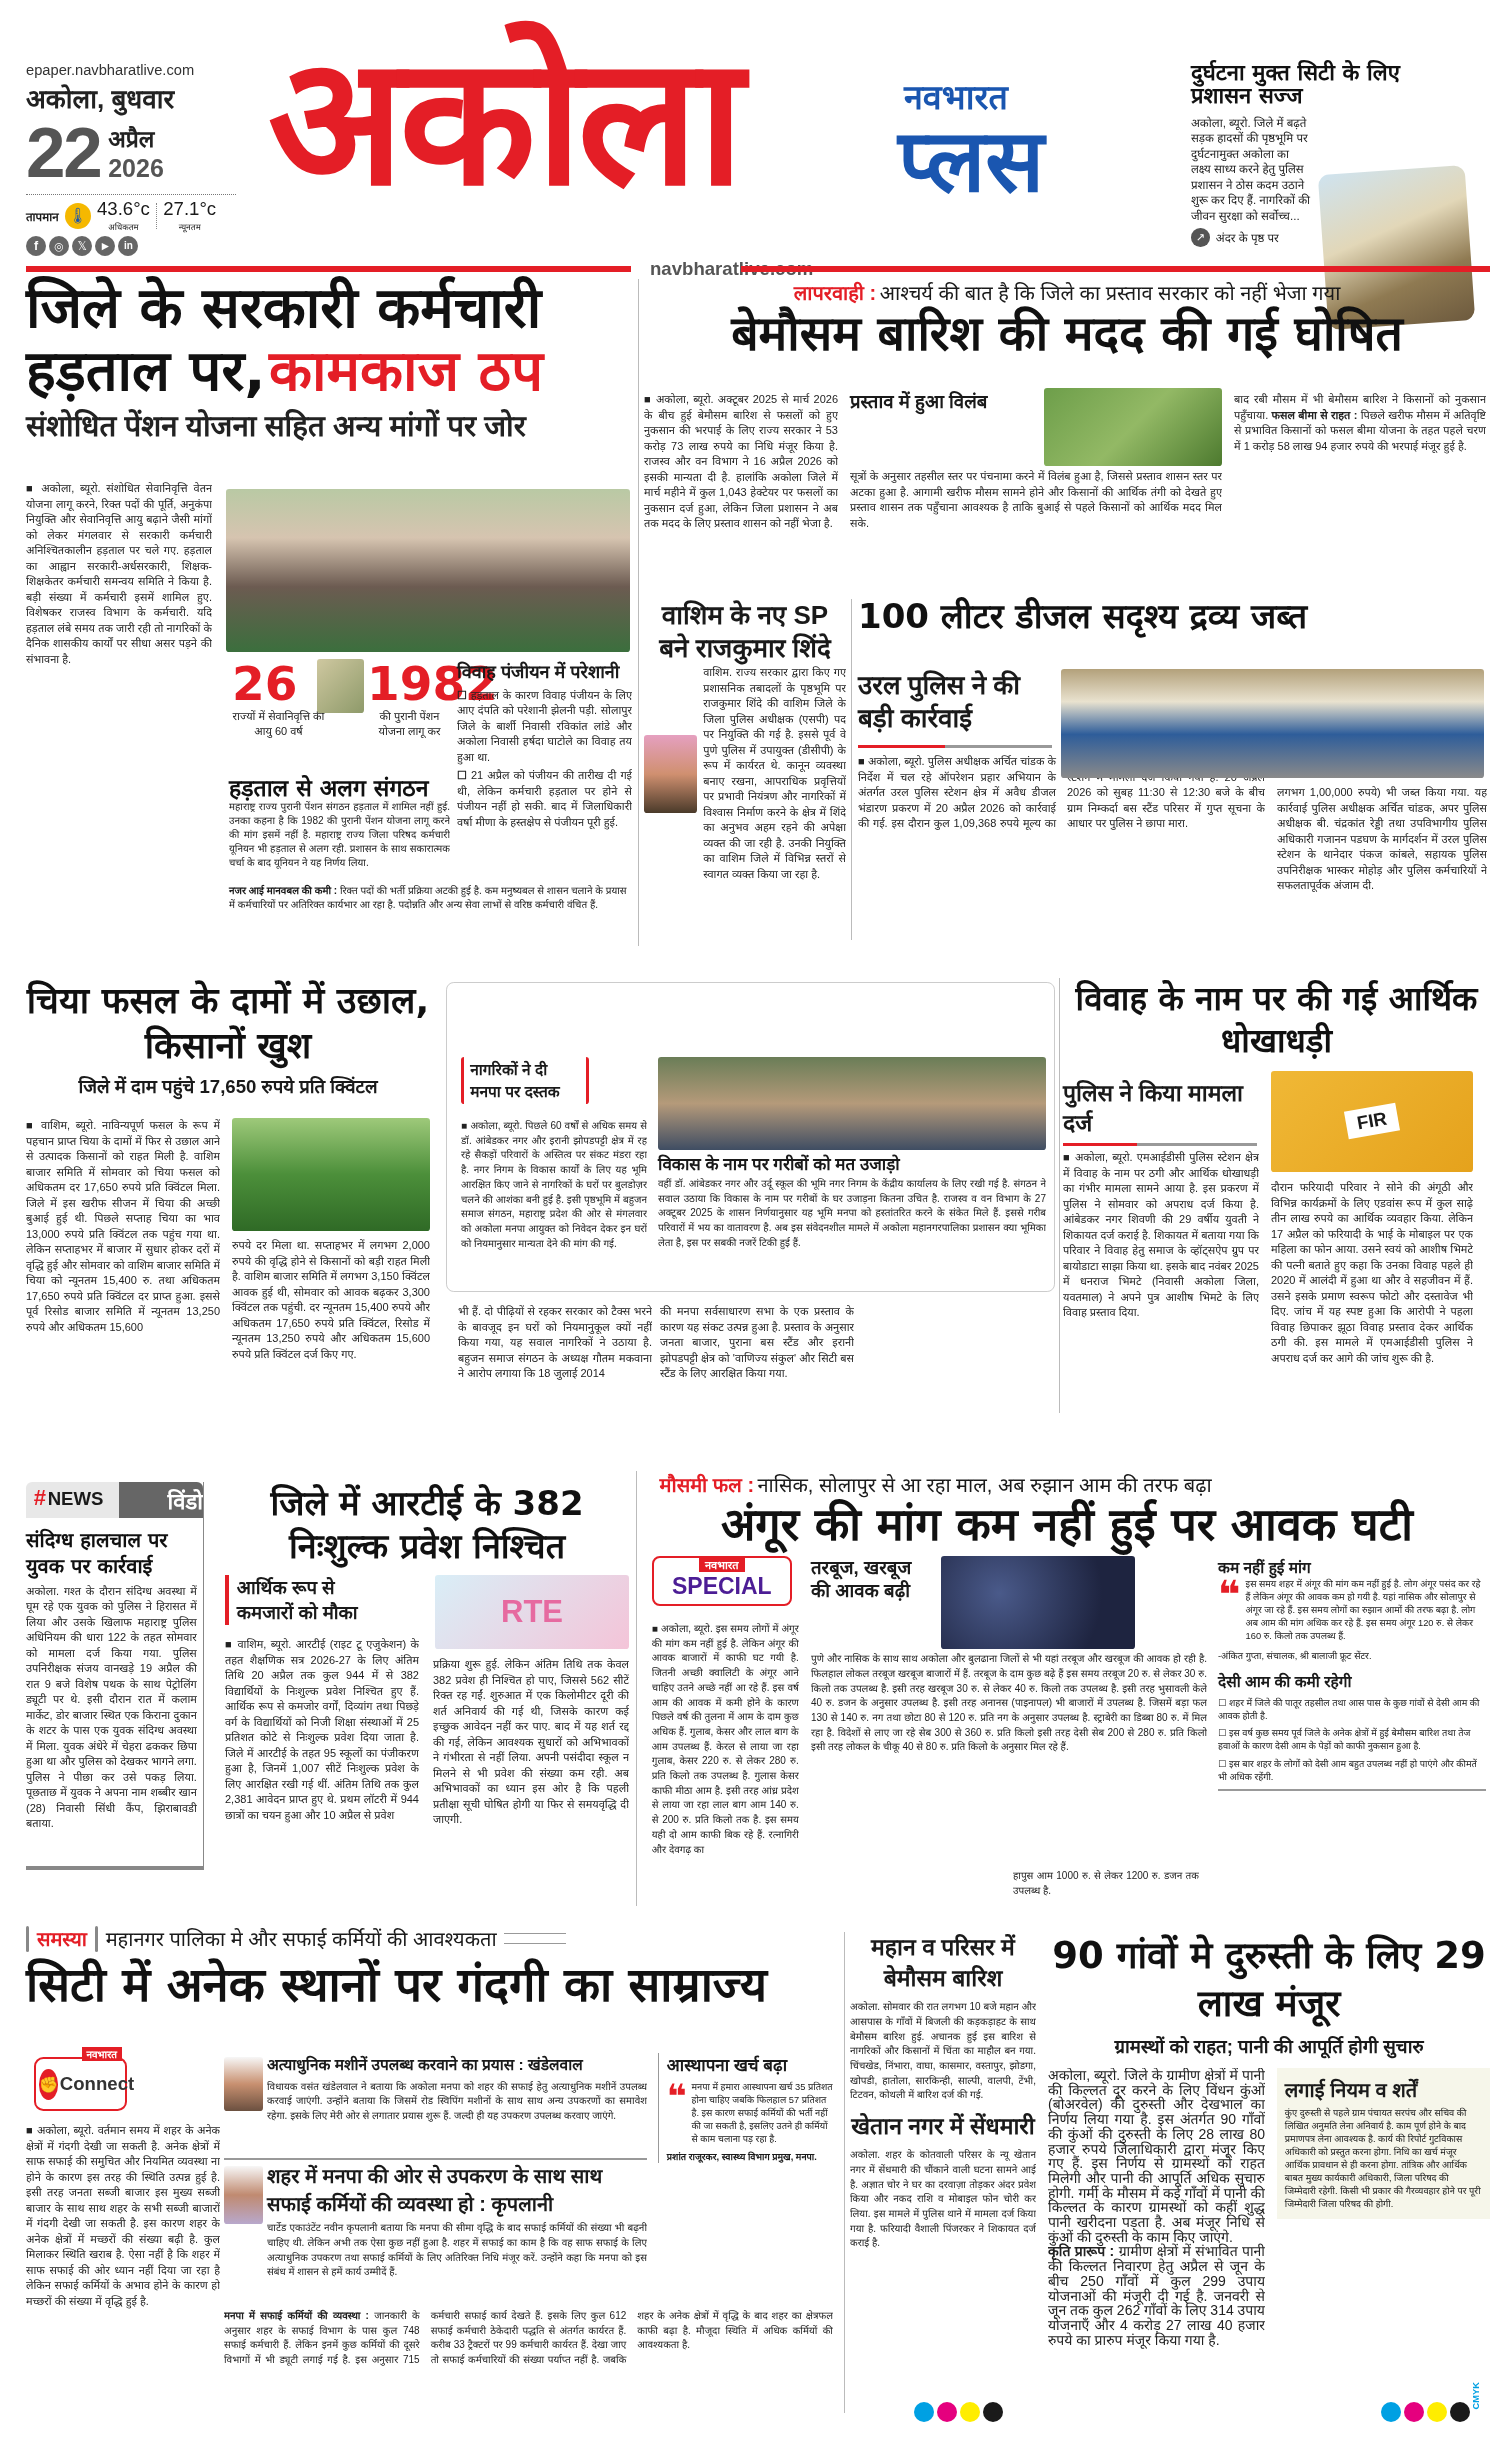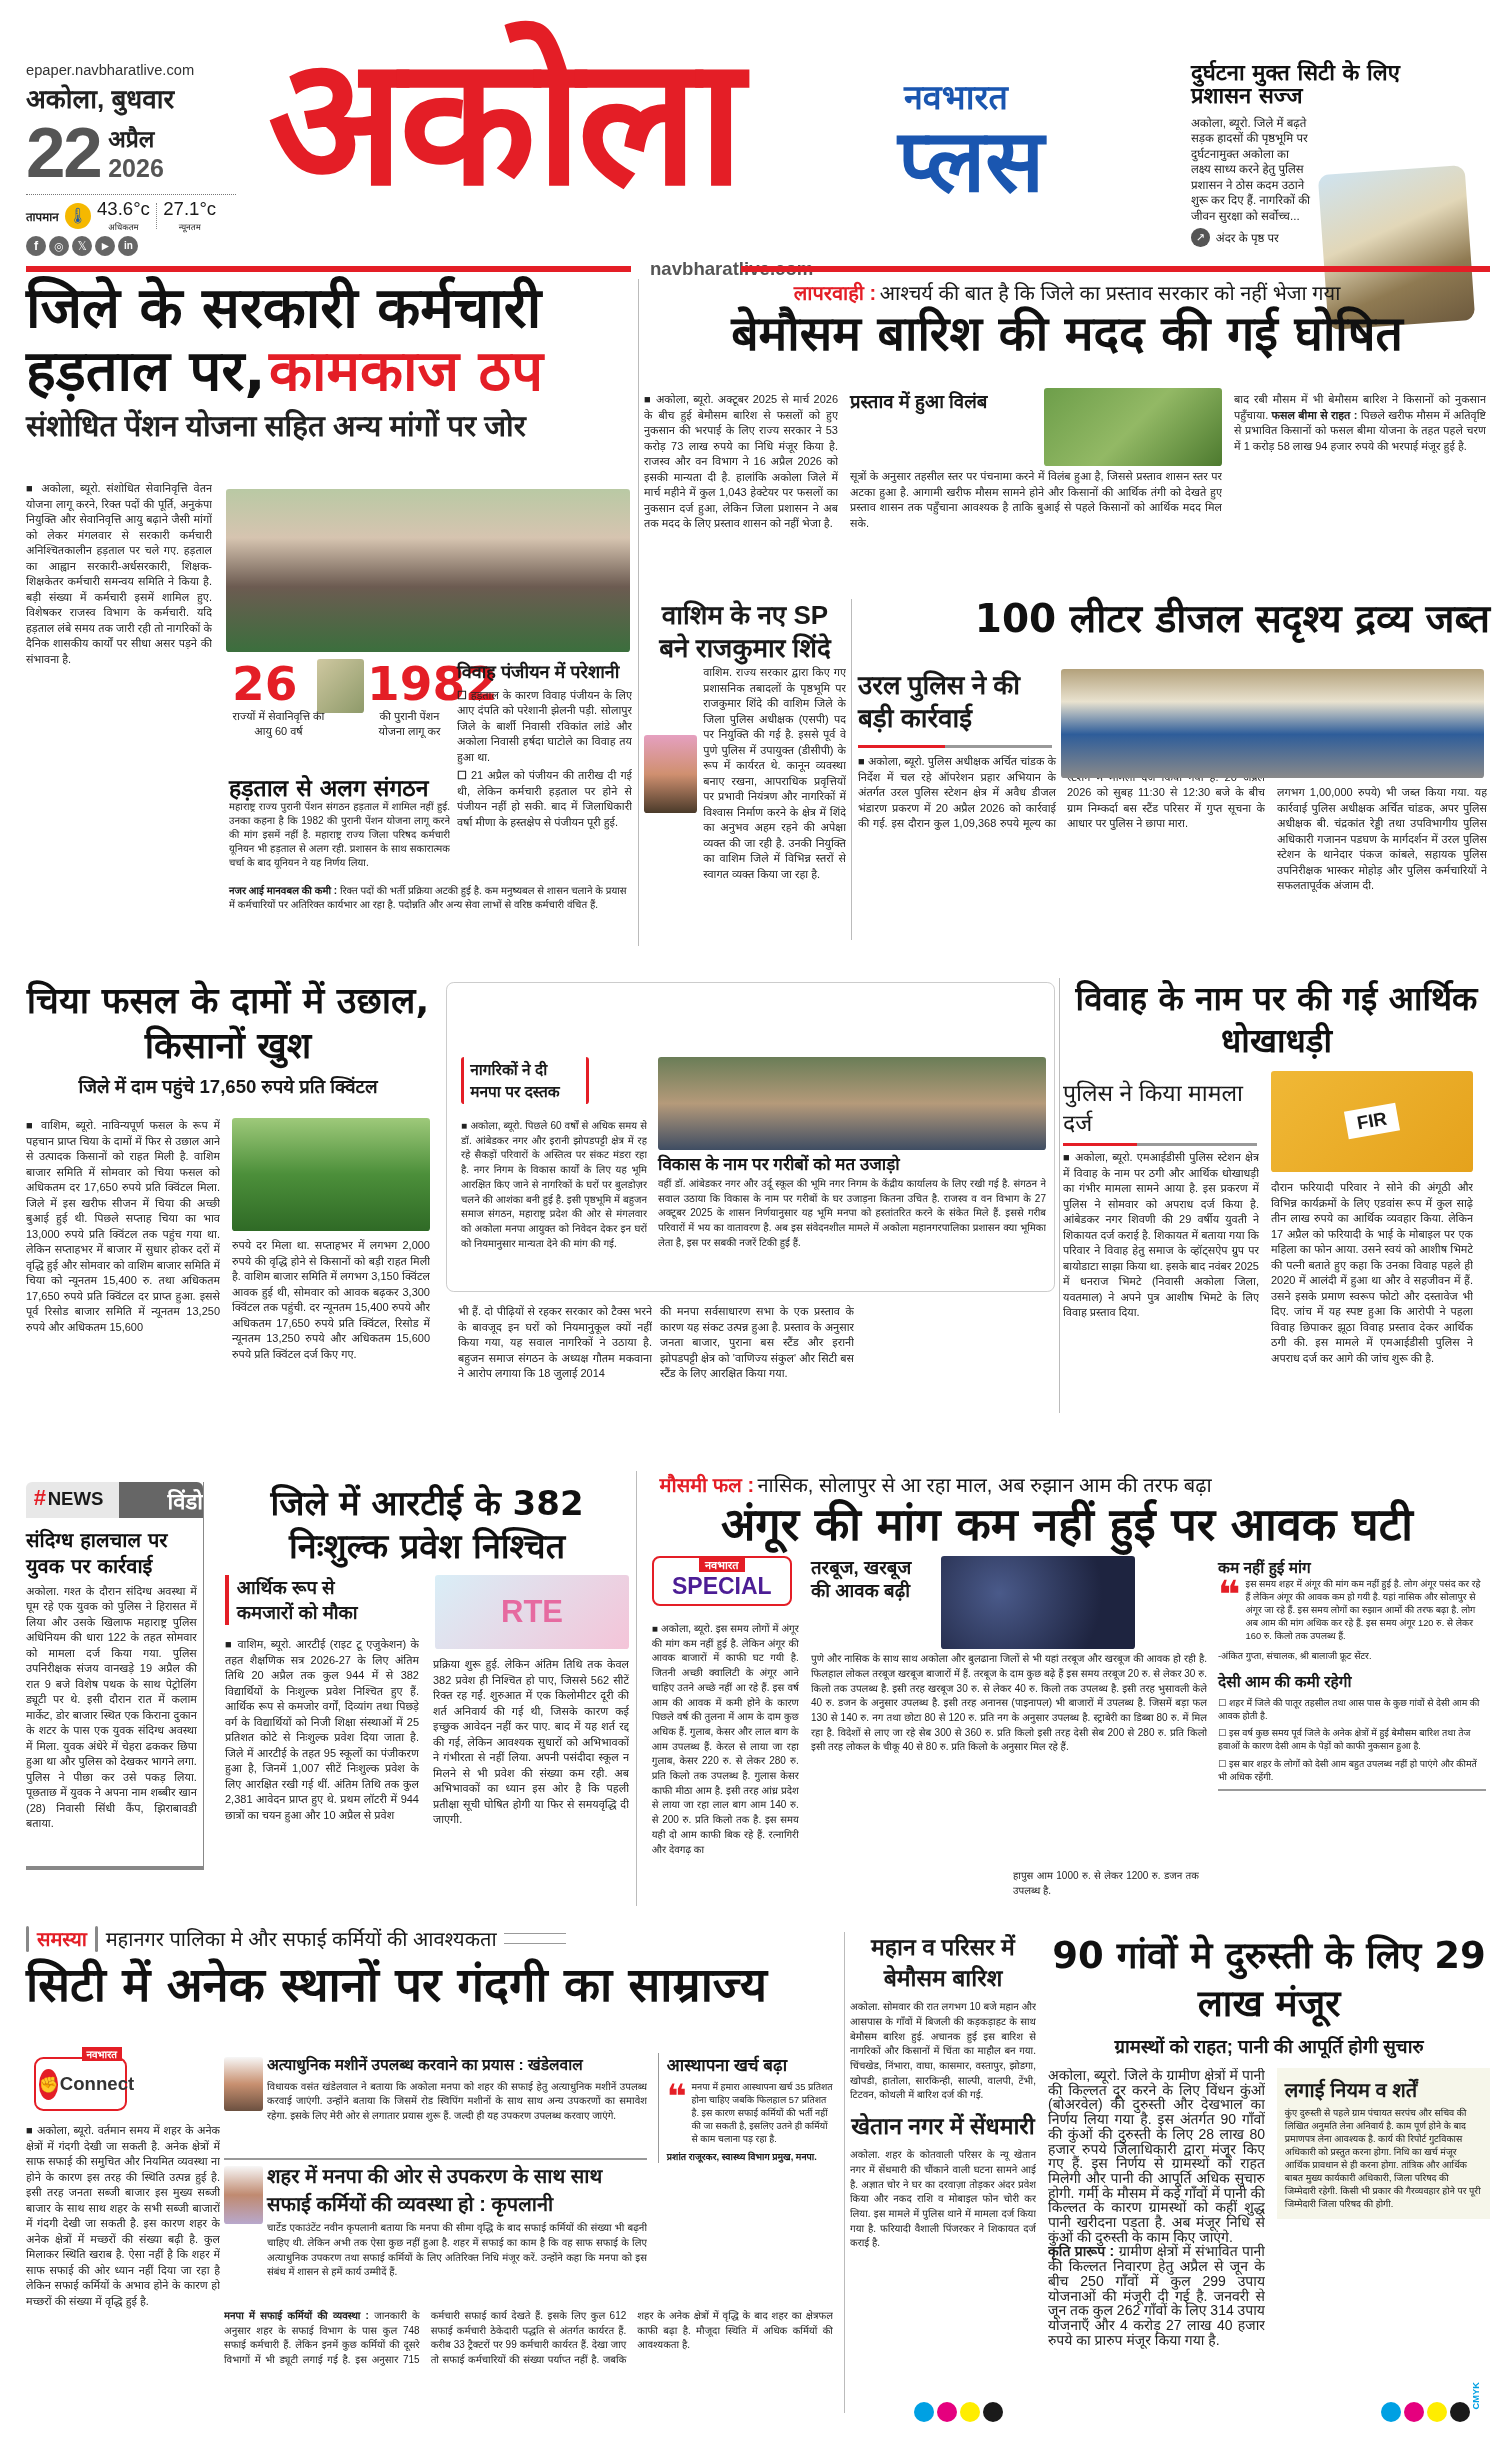--- a/index.html
+++ b/index.html
@@ -129,21 +129,21 @@
   </div>
 </div>
 
 <div class="abs" style="left:644px;top:599px;width:202px;height:341px">
   <div style="font-size:26px;font-weight:bold;text-align:center;line-height:33px">वाशिम के नए SP बने राजकुमार शिंदे</div>
   <div class="img" style="float:left;width:53px;height:78px;margin:70px 6.2px 0 0;background:linear-gradient(180deg,#e5a0c0,#d09070,#4a3a2a)"></div>
   <div class="txt" style="font-size:11px;line-height:15.5px;height:264px">वाशिम. राज्य सरकार द्वारा किए गए प्रशासनिक तबादलों के पृष्ठभूमि पर राजकुमार शिंदे की वाशिम जिले के जिला पुलिस अधीक्षक (एसपी) पद पर नियुक्ति की गई है. इससे पूर्व वे पुणे पुलिस में उपायुक्त (डीसीपी) के रूप में कार्यरत थे. कानून व्यवस्था बनाए रखना, आपराधिक प्रवृत्तियों पर प्रभावी नियंत्रण और नागरिकों में विश्वास निर्माण करने के क्षेत्र में शिंदे का अनुभव अहम रहने की अपेक्षा व्यक्त की जा रही है. उनकी नियुक्ति का वाशिम जिले में विभिन्न स्तरों से स्वागत व्यक्त किया जा रहा है.</div>
 </div>
 
 <div class="abs" style="left:858px;top:599px;width:632px;height:341px">
-  <div class="hl" style="font-size:39px;text-align:right;white-space:nowrap">100 लीटर डीजल सदृश्य द्रव्य जब्त</div>
+  <div class="hl" style="font-size:34px;text-align:left;white-space:nowrap">100 लीटर डीजल सदृश्य द्रव्य जब्त</div>
   <div class="abs" style="left:0;top:70px;width:194px;font-size:26px;font-weight:bold;line-height:33px">उरल पुलिस ने की बड़ी कार्रवाई</div>
   <div class="abs" style="left:0;top:146px;width:194px;height:3.1px;background:linear-gradient(90deg,#e41e26 45%,#999 45%)"></div>
   <div class="abs txt bullet" style="left:0;top:155px;width:407px;height:186px;column-count:2;column-gap:11px;font-size:11px;line-height:15.5px">अकोला, ब्यूरो. पुलिस अधीक्षक अर्चित चांडक के निर्देश में चल रहे ऑपरेशन प्रहार अभियान के अंतर्गत उरल पुलिस स्टेशन क्षेत्र में अवैध डीजल भंडारण प्रकरण में 20 अप्रैल 2026 को कार्रवाई की गई. इस दौरान कुल 1,09,368 रुपये मूल्य का माल जब्त किया गया. इस मामले में उरल पुलिस स्टेशन में मामला दर्ज किया गया है. 20 अप्रैल 2026 को सुबह 11:30 से 12:30 बजे के बीच ग्राम निम्कर्दा बस स्टैंड परिसर में गुप्त सूचना के आधार पर पुलिस ने छापा मारा.</div>
   <div class="abs img" style="left:203px;top:70px;width:423px;height:109px;background:linear-gradient(180deg,#b3a17b 0%,#e9e2cf 30%,#2e5d9a 60%,#8a8a8a 100%)"></div>
   <div class="abs txt" style="left:419px;top:186px;width:210px;height:155px;font-size:11px;line-height:15.5px">लगभग 1,00,000 रुपये) भी जब्त किया गया. यह कार्रवाई पुलिस अधीक्षक अर्चित चांडक, अपर पुलिस अधीक्षक बी. चंद्रकांत रेड्डी तथा उपविभागीय पुलिस अधिकारी गजानन पडघण के मार्गदर्शन में उरल पुलिस स्टेशन के थानेदार पंकज कांबले, सहायक पुलिस उपनिरीक्षक भास्कर मोहोड़ और पुलिस कर्मचारियों ने सफलतापूर्वक अंजाम दी.</div>
 </div>
 
 <div class="abs" style="left:26px;top:978px;width:404px;height:310px">
   <div class="hl" style="font-size:36px;text-align:center;line-height:45px">चिया फसल के दामों में उछाल, किसानों खुश</div>
   <div style="font-size:18.6px;font-weight:bold;text-align:center;white-space:nowrap;margin-top:4.7px">जिले में दाम पहुंचे 17,650 रुपये प्रति क्विंटल</div>
@@ -157,21 +157,21 @@
   <div class="abs txt bullet" style="left:14px;top:136px;width:186px;height:167px;font-size:10px;line-height:14.7px">अकोला, ब्यूरो. पिछले 60 वर्षों से अधिक समय से डॉ. आंबेडकर नगर और इरानी झोपडपट्टी क्षेत्र में रह रहे सैकड़ों परिवारों के अस्तित्व पर संकट मंडरा रहा है. नगर निगम के विकास कार्यों के लिए यह भूमि आरक्षित किए जाने से नागरिकों के घरों पर बुलडोज़र चलने की आशंका बनी हुई है. इसी पृष्ठभूमि में बहुजन समाज संगठन, महाराष्ट्र प्रदेश की ओर से मंगलवार को अकोला मनपा आयुक्त को निवेदन देकर इन घरों को नियमानुसार मान्यता देने की मांग की गई.</div>
   <div class="abs img" style="left:211px;top:74px;width:388px;height:93px;background:linear-gradient(180deg,#6a7d57,#b59a7a,#3f4d63)"></div>
   <div class="abs" style="left:211px;top:169px;width:388px;font-size:17px;font-weight:bold">विकास के नाम पर गरीबों को मत उजाड़ो</div>
   <div class="abs txt" style="left:211px;top:194px;width:388px;height:109px;font-size:10px;line-height:14.7px">वहीं डॉ. आंबेडकर नगर और उर्दू स्कूल की भूमि नगर निगम के केंद्रीय कार्यालय के लिए रखी गई है. संगठन ने सवाल उठाया कि विकास के नाम पर गरीबों के घर उजाड़ना कितना उचित है. राजस्व व वन विभाग के 27 अक्टूबर 2025 के शासन निर्णयानुसार यह भूमि मनपा को हस्तांतरित करने के संकेत मिले हैं. इससे गरीब परिवारों में भय का वातावरण है. अब इस संवेदनशील मामले में अकोला महानगरपालिका प्रशासन क्या भूमिका लेता है, इस पर सबकी नजरें टिकी हुई हैं.</div>
 </div>
 <div class="abs txt" style="left:458px;top:1304px;width:194px;height:85px;font-size:11px;line-height:15.5px">भी हैं. दो पीढ़ियों से रहकर सरकार को टैक्स भरने के बावजूद इन घरों को नियमानुकूल क्यों नहीं किया गया, यह सवाल नागरिकों ने उठाया है. बहुजन समाज संगठन के अध्यक्ष गौतम मकवाना ने आरोप लगाया कि 18 जुलाई 2014</div>
 <div class="abs txt" style="left:660px;top:1304px;width:194px;height:85px;font-size:11px;line-height:15.5px">की मनपा सर्वसाधारण सभा के एक प्रस्ताव के कारण यह संकट उत्पन्न हुआ है. प्रस्ताव के अनुसार जनता बाजार, पुराना बस स्टैंड और इरानी झोपडपट्टी क्षेत्र को 'वाणिज्य संकुल' और सिटी बस स्टैंड के लिए आरक्षित किया गया.</div>
 
 <div class="abs" style="left:1063px;top:978px;width:427px;height:435px">
   <div class="hl" style="font-size:33px;text-align:center;line-height:42px">विवाह के नाम पर की गई आर्थिक धोखाधड़ी</div>
-  <div class="abs" style="left:0;top:101px;width:194px;font-size:23px;font-weight:normal;line-height:29.5px">पुलिस ने किया मामला दर्ज</div>
+  <div class="abs" style="left:0;top:101px;width:194px;font-size:23px;font-weight:bold;line-height:29.5px">पुलिस ने किया मामला दर्ज</div>
   <div class="abs" style="left:0;top:165px;width:194px;height:3.1px;background:linear-gradient(90deg,#e41e26 38%,#999 38%)"></div>
   <div class="abs img" style="left:208px;top:93px;width:202px;height:101px;background:linear-gradient(135deg,#f0b836,#e5a21c);display:flex;align-items:center;justify-content:center">
     <span style="background:#fff;padding:3.1px 11px;font-weight:bold;font-size:18.6px;transform:rotate(-10deg)">FIR</span>
   </div>
   <div class="abs txt bullet" style="left:0;top:172px;width:196px;height:256px;font-size:11px;line-height:15.5px">अकोला, ब्यूरो. एमआईडीसी पुलिस स्टेशन क्षेत्र में विवाह के नाम पर ठगी और आर्थिक धोखाधड़ी का गंभीर मामला सामने आया है. इस प्रकरण में पुलिस ने सोमवार को अपराध दर्ज किया है. आंबेडकर नगर शिवणी की 29 वर्षीय युवती ने शिकायत दर्ज कराई है. शिकायत में बताया गया कि परिवार ने विवाह हेतु समाज के व्हॉट्सऐप ग्रुप पर बायोडाटा साझा किया था. इसके बाद नवंबर 2025 में धनराज भिमटे (निवासी अकोला जिला, यवतमाल) ने अपने पुत्र आशीष भिमटे के लिए विवाह प्रस्ताव दिया.</div>
   <div class="abs txt" style="left:208px;top:202px;width:202px;height:233px;font-size:11px;line-height:15.5px">दौरान फरियादी परिवार ने सोने की अंगूठी और विभिन्न कार्यक्रमों के लिए एडवांस रूप में कुल साढ़े तीन लाख रुपये का आर्थिक व्यवहार किया. लेकिन 17 अप्रैल को फरियादी के भाई के मोबाइल पर एक महिला का फोन आया. उसने स्वयं को आशीष भिमटे की पत्नी बताते हुए कहा कि उनका विवाह पहले ही 2020 में आलंदी में हुआ था और वे सहजीवन में हैं. उसने इसके प्रमाण स्वरूप फोटो और दस्तावेज भी दिए. जांच में यह स्पष्ट हुआ कि आरोपी ने पहला विवाह छिपाकर झूठा विवाह प्रस्ताव देकर आर्थिक ठगी की. इस मामले में एमआईडीसी पुलिस ने अपराध दर्ज कर आगे की जांच शुरू की है.</div>
 </div>
 
 <div class="abs" style="left:26px;top:1482px;width:178px;height:388px;border-right:1.6px solid #888;border-bottom:4.7px solid #888">
   <div style="display:flex;height:36px;border-radius:6.2px 6.2px 0 0;overflow:hidden;background:#e8e8e8">

